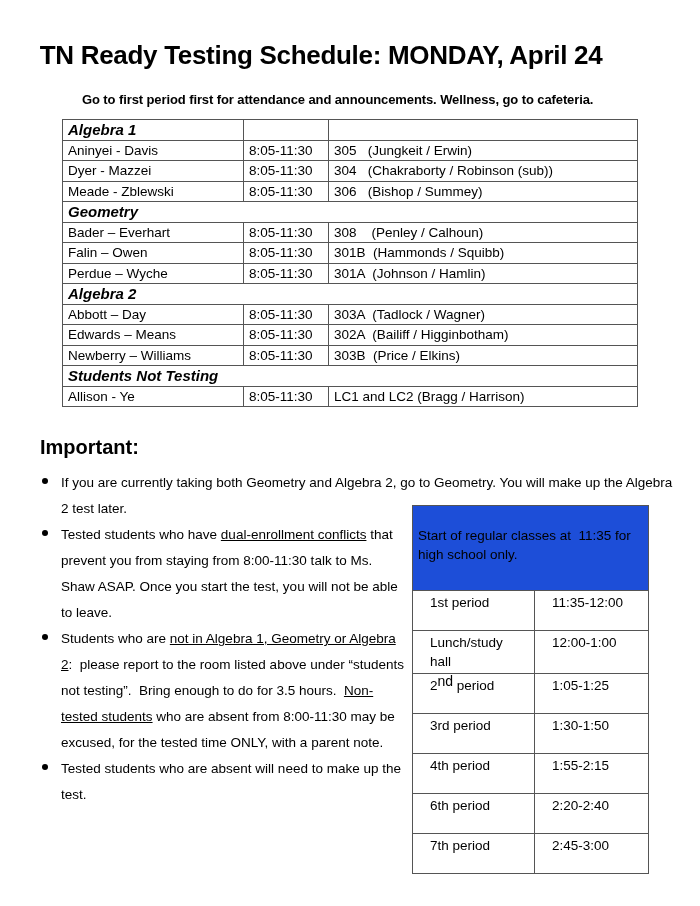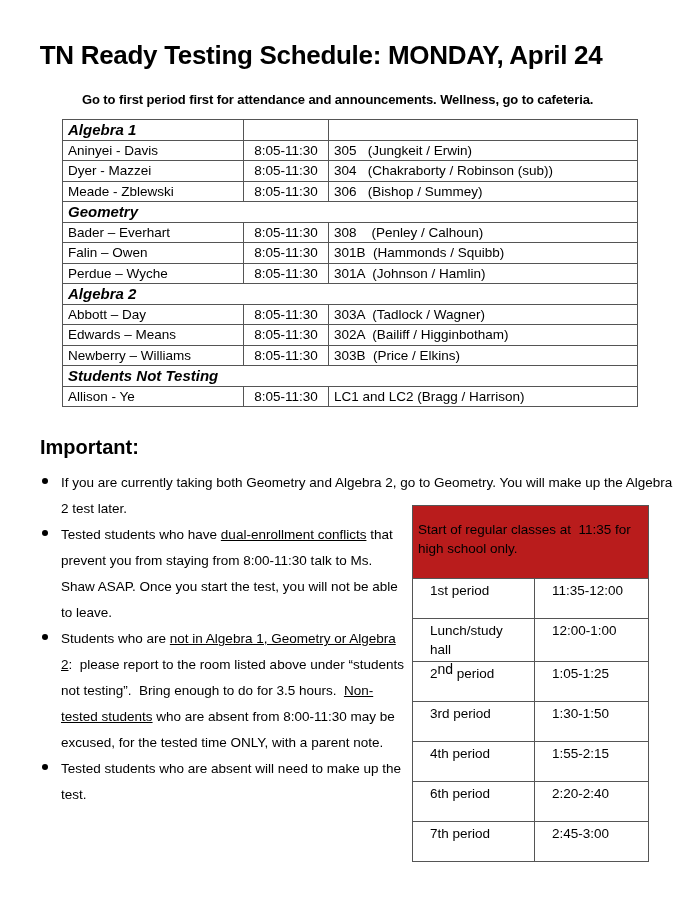--- a/index.html
+++ b/index.html
@@ -21,42 +21,42 @@
   }
   table.main td, table.main th {
     border: 1.3px solid #555; padding: 0 5px; height: 19.5px; line-height: 19px;
     white-space: nowrap;
   }
   table.main th { background: #e6e6e6; font-weight: normal; text-align: center; }
   table.main col.c1 { width: 181px; }
   table.main col.c2 { width: 85px; }
   .sec { font-weight: bold; font-style: italic; font-size: 15px; text-align: left; }
   .name { text-align: left; }
-  .time { text-align: center; }
+  .time { text-align: left; }
   .loc { text-align: left; }
   .imp-heading {
     position: absolute; left: 40px; top: 436px; font-size: 20px; font-weight: bold;
   }
   ul.bullets {
     position: absolute; left: 40px; top: 470px; margin: 0; padding: 0; list-style: none;
     font-size: 13.5px; line-height: 26px;
   }
   ul.bullets li { position: relative; padding-left: 21px; }
   ul.bullets li .dot {
     position: absolute; left: 2px; top: 8px; width: 6px; height: 6px; border-radius: 50%; background: #000;
   }
   li.b1 { width: 620px; }
   li.b2, li.b3, li.b4 { width: 345px; }
   .u { text-decoration: underline; }
   table.periods {
     position: absolute; left: 412px; top: 505px; width: 237px;
     border-collapse: collapse; font-size: 13.5px;
   }
   table.periods td { border: 1.3px solid #555; vertical-align: top; padding: 2px 17px; line-height: 19px; }
-  table.periods td.hdr { background: #b91c1c; height: 44px; padding: 14px 5px; }
+  table.periods td.hdr { background: #1d4ed8; height: 44px; padding: 20px 5px; }
   table.periods td.p { width: 87px; height: 35px; }
   sup { font-size: 14px; vertical-align: top; line-height: 10px; }
 </style>
 </head>
 <body>
 
 <div class="title">TN Ready Testing Schedule: MONDAY, April 24</div>
 <div class="subtitle">Go to first period first for attendance and announcements. Wellness, go to cafeteria.</div>
 
 <table class="main">

